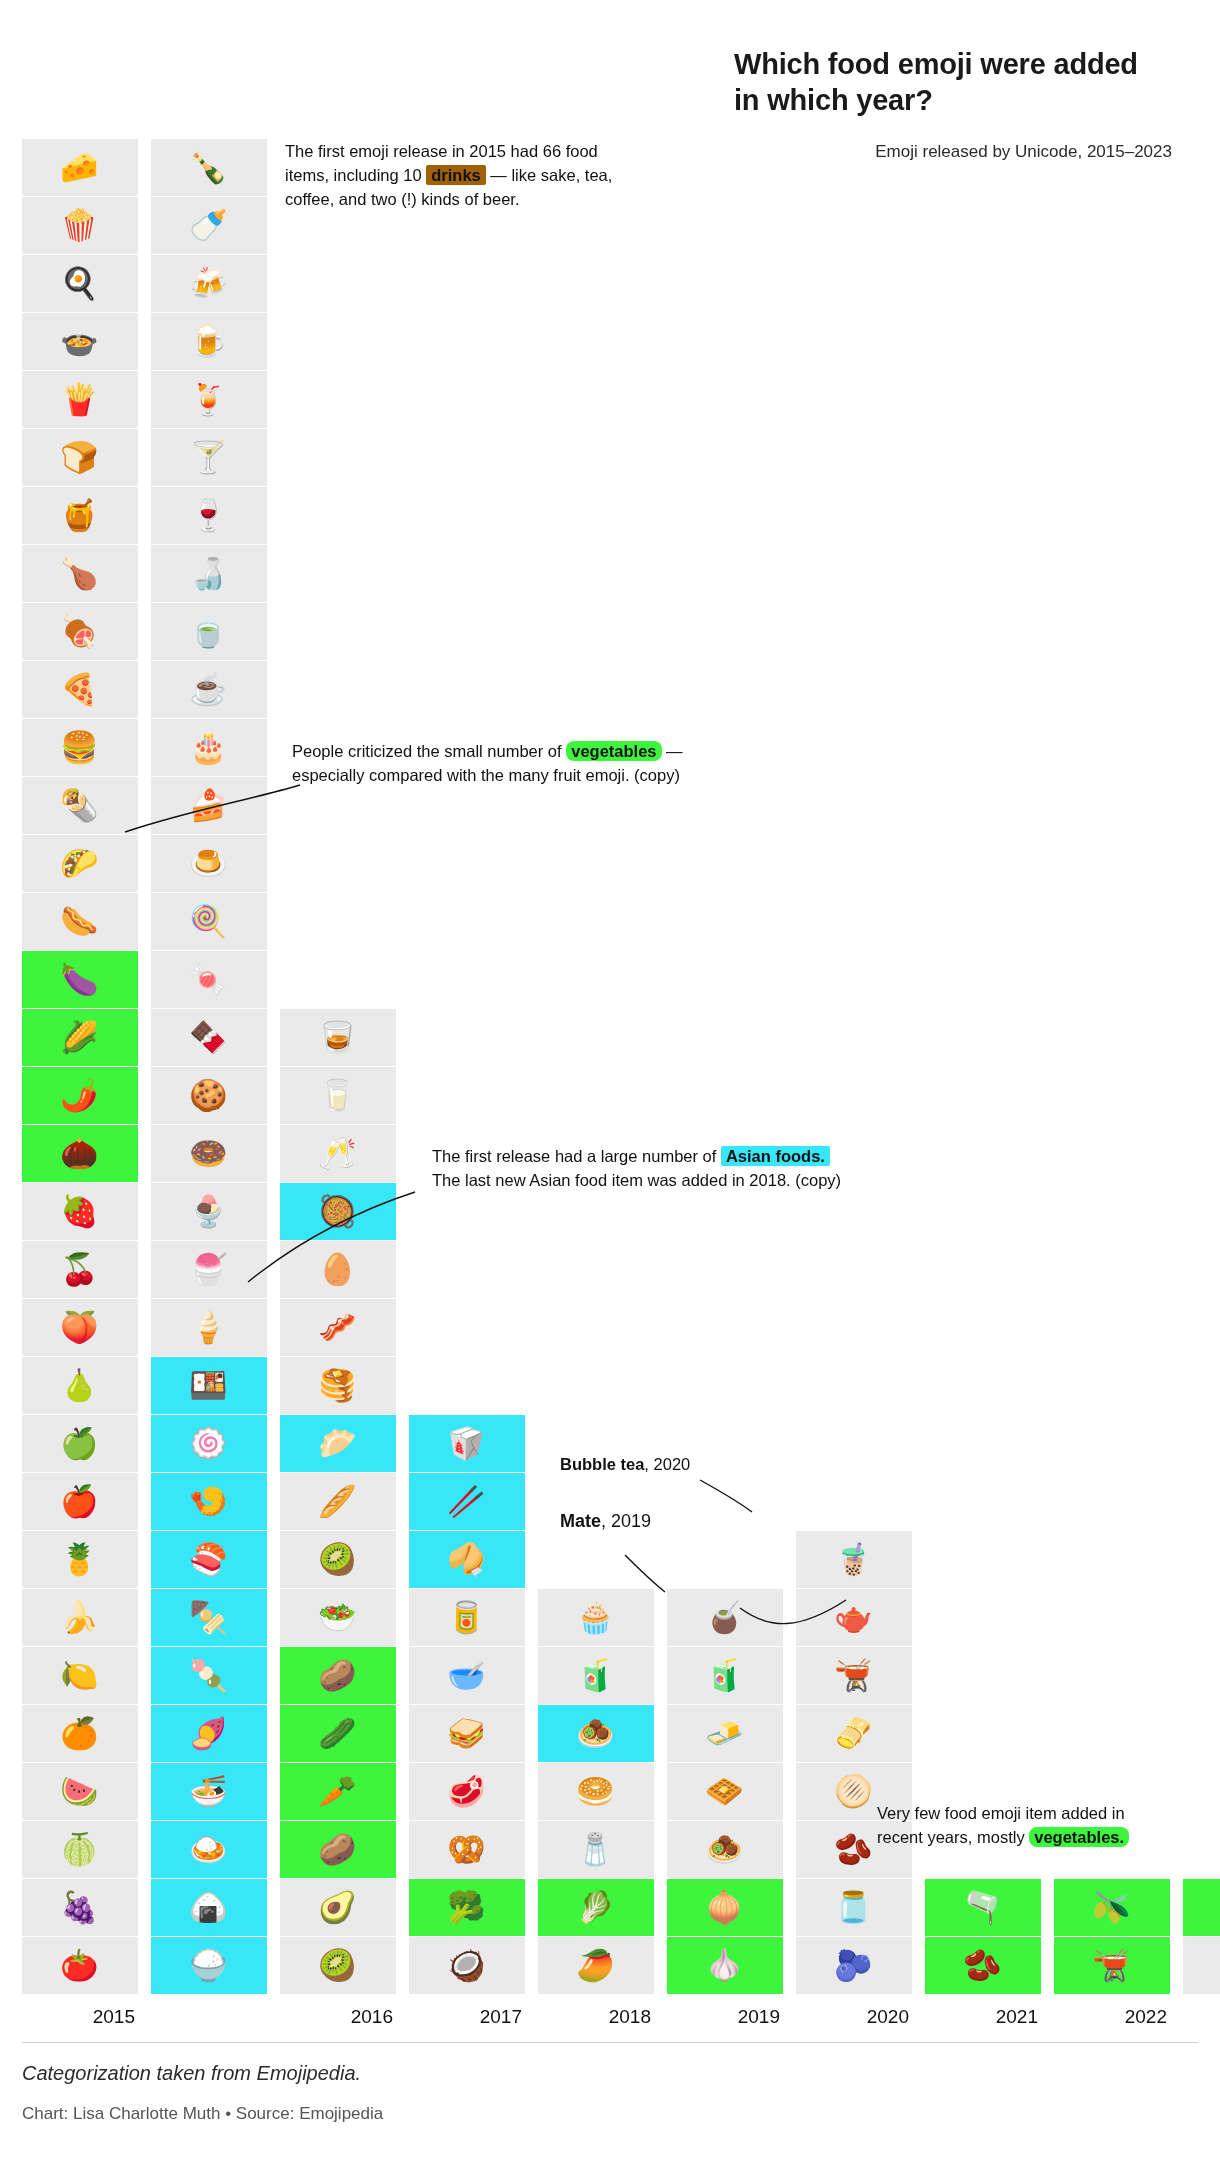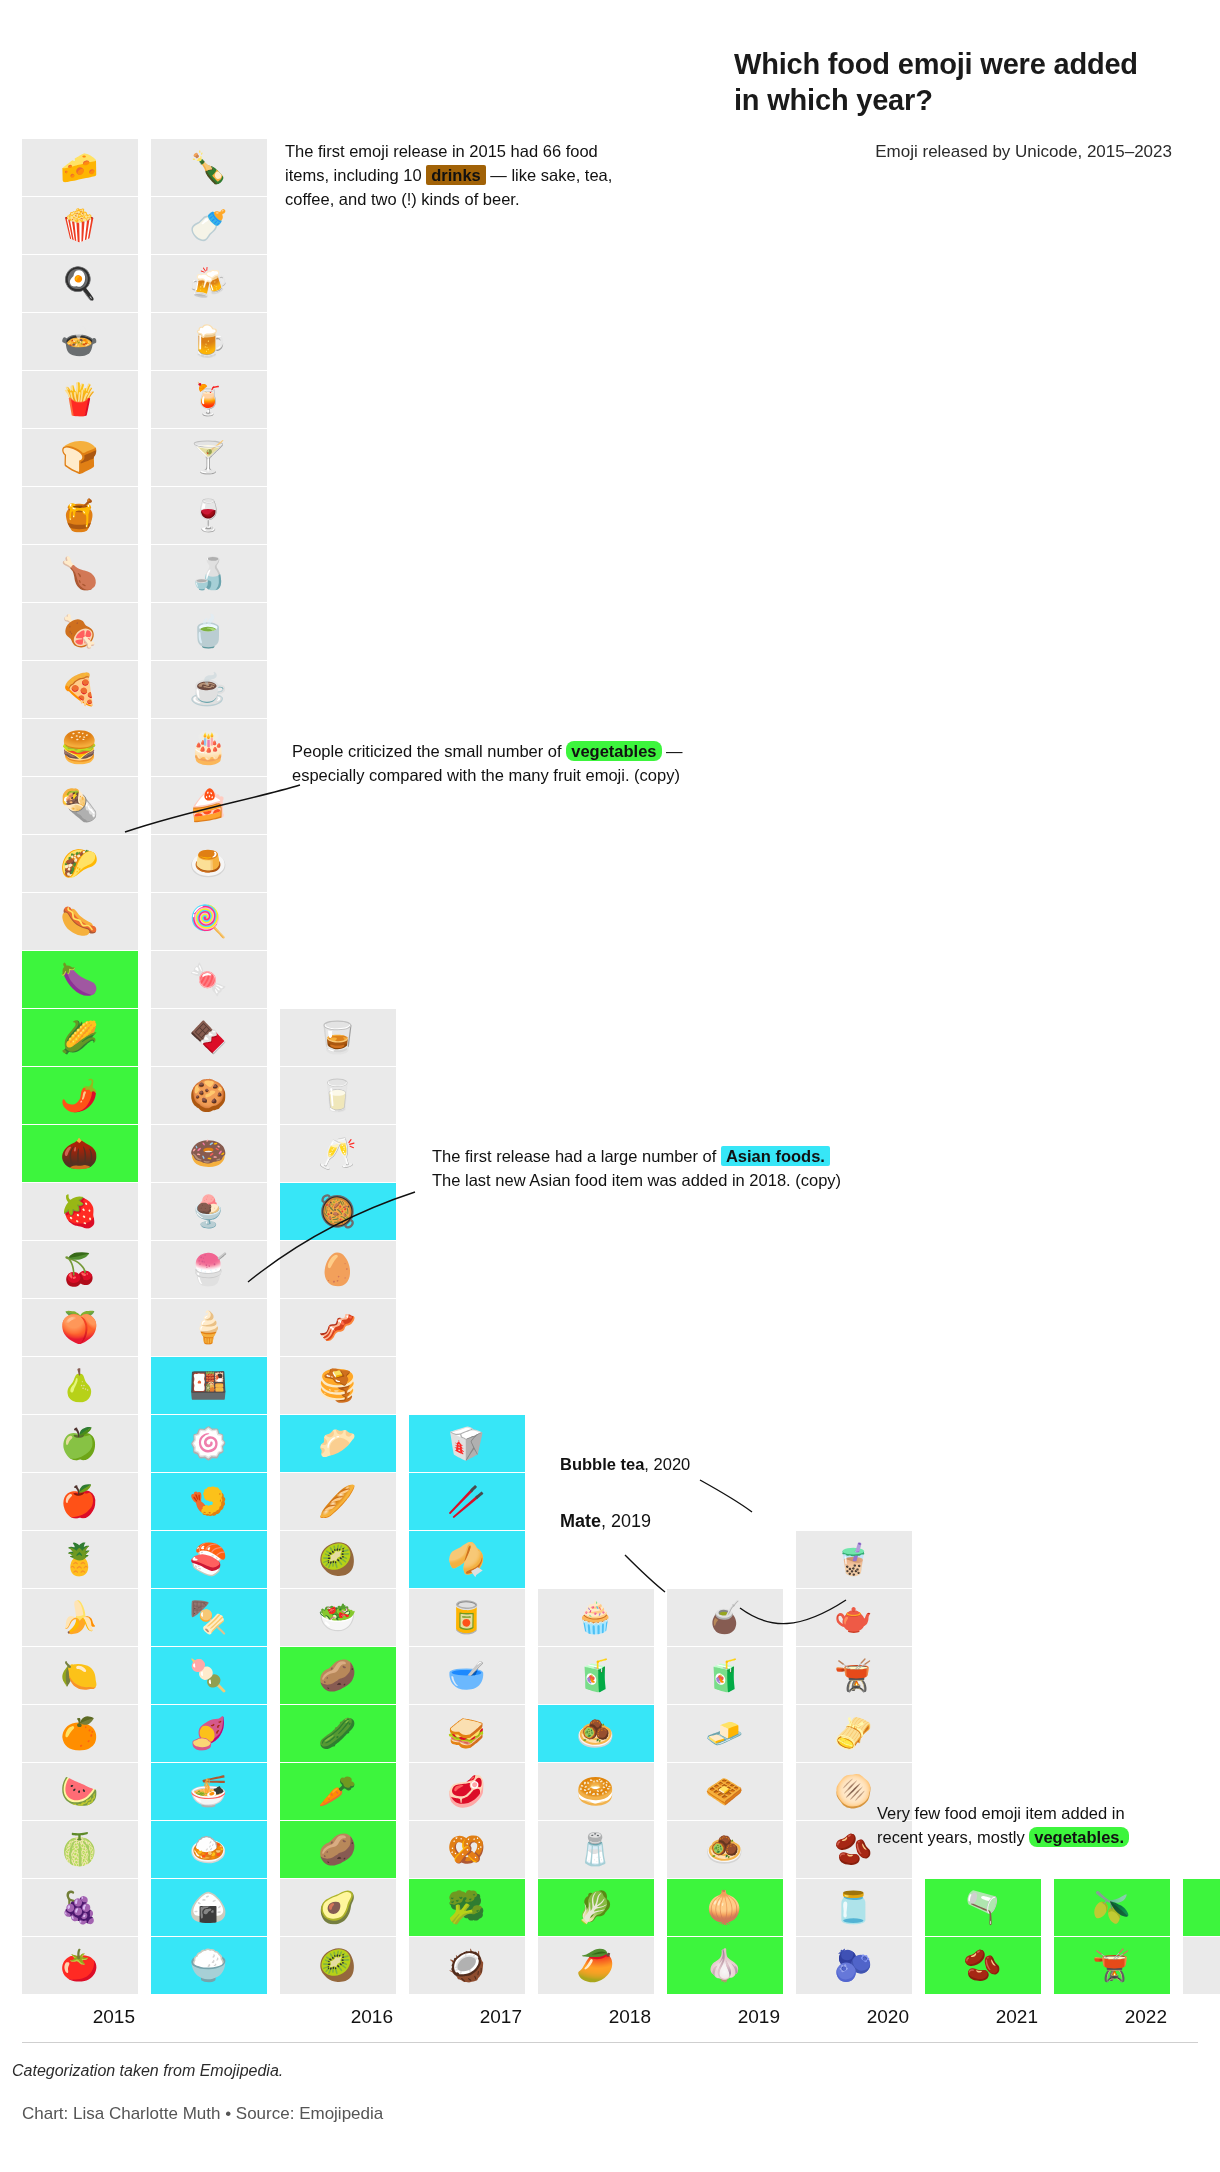--- a/index.html
+++ b/index.html
@@ -73,22 +73,22 @@
   #anno-bubble{left:560px;top:1453px;width:200px;font-size:16.5px;}
   #anno-mate{left:560px;top:1508px;width:120px;font-size:18px;}
 
   .connector{position:absolute;left:0;top:0;width:1220px;height:2172px;pointer-events:none;}
 
   
   .footer-rule{
     position:absolute;left:22px;top:2042px;width:1176px;height:1px;background:#cfcfcf;
   }
   .footnote{
-    position:absolute;left:12px;top:2062px;
-    font-size:16px;font-style:italic;color:#2b2b2b;text-align:right;
+    position:absolute;left:22px;top:2062px;
+    font-size:20px;font-style:italic;color:#2b2b2b;text-align:right;
   }
   .credit{
     position:absolute;left:22px;top:2104px;
     font-size:17px;color:#555;
   }
 </style>
 </head>
 <body>
 
 <div class="chart-root">

